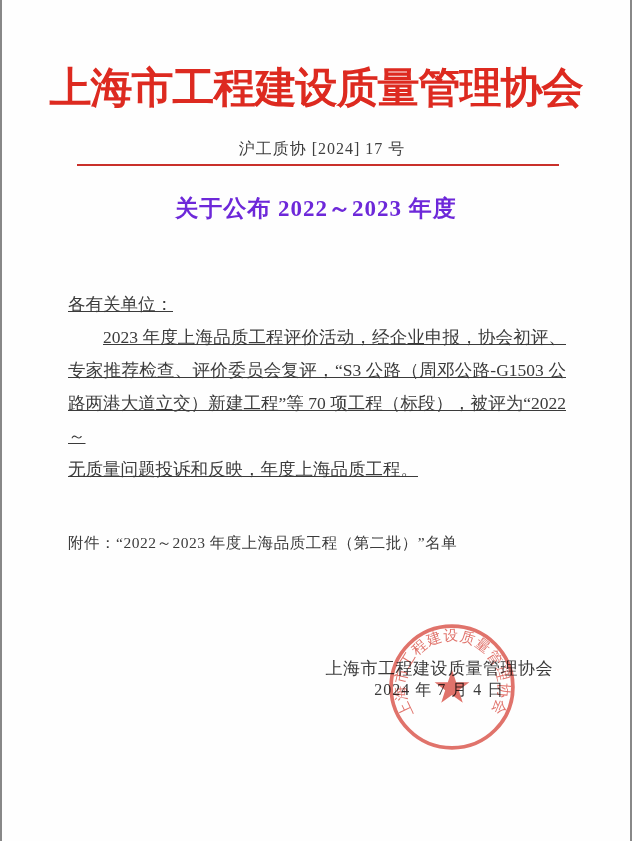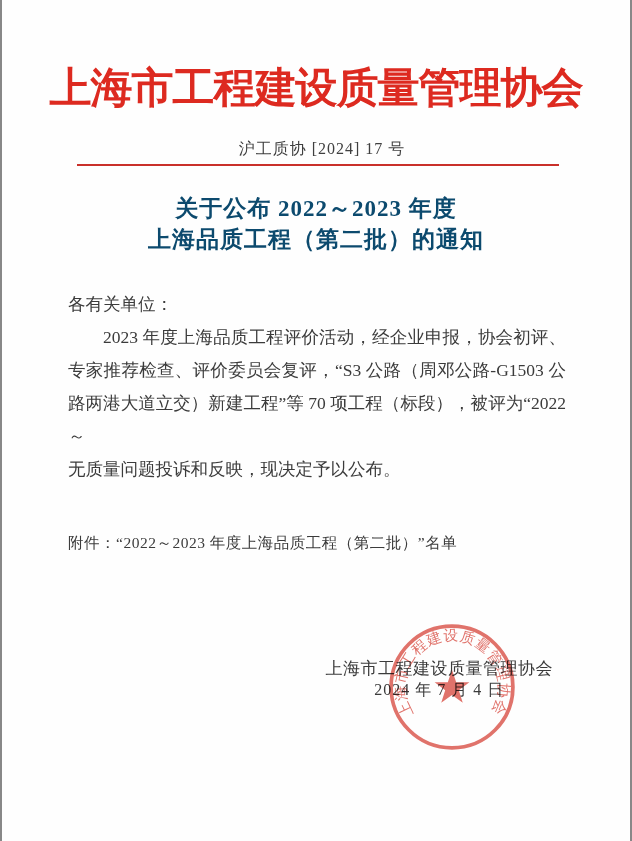--- a/index.html
+++ b/index.html
@@ -29,28 +29,29 @@
   }
   .red-divider{
     position:absolute;top:164px;left:75px;width:482px;height:2px;
     background:#c9302a;
   }
   .notice-title{
     position:absolute;top:193px;left:0;right:0;
     text-align:center;
     font-size:23px;font-weight:bold;
     line-height:31px;
-    color:#0c4a6e;
+    color:#6d28d9;
     letter-spacing:1px;
   }
   .body-text{
     position:absolute;top:288px;left:66px;right:64px;
     font-size:17.5px;
     line-height:33px;
     color:#3b3b3b;
+    text-decoration:underline;
   }
   .body-line{white-space:nowrap;}
   .body-line.justify{
     white-space:normal;
     text-align:justify;
     text-align-last:justify;
   }
   .body-line.indent{text-indent:2em;}
   .attachment{
     position:absolute;top:521px;left:66px;
@@ -90,29 +91,28 @@
 <div class="page">
 
   <div class="org-name">上海市工程建设质量管理协会</div>
 
   <div class="doc-number">沪工质协 [2024] 17 号</div>
 
   <div class="red-divider"></div>
 
   <div class="notice-title">
     <div>关于公布 2022～2023 年度</div>
-    <div>上海品质工程（第二批）的通知</div>
   </div>
 
   <div class="body-text">
     <div class="body-line">各有关单位：</div>
     <div class="body-line justify indent">2023 年度上海品质工程评价活动，经企业申报，协会初评、</div>
     <div class="body-line justify">专家推荐检查、评价委员会复评，“S3 公路（周邓公路-G1503 公</div>
     <div class="body-line justify">路两港大道立交）新建工程”等 70 项工程（标段），被评为“2022～</div>
-    <div class="body-line">无质量问题投诉和反映，现决定予以公布。</div>
+    <div class="body-line">无质量问题投诉和反映，年度上海品质工程。</div>
   </div>
 
   <div class="attachment">附件：“2022～2023 年度上海品质工程（第二批）”名单</div>
 
   <div class="signature-block">
     <div class="signature-name">上海市工程建设质量管理协会</div>
     <div class="signature-date">2024 年 7 月 4 日</div>
   </div>
 
   <svg class="seal" viewBox="0 0 130 130">

